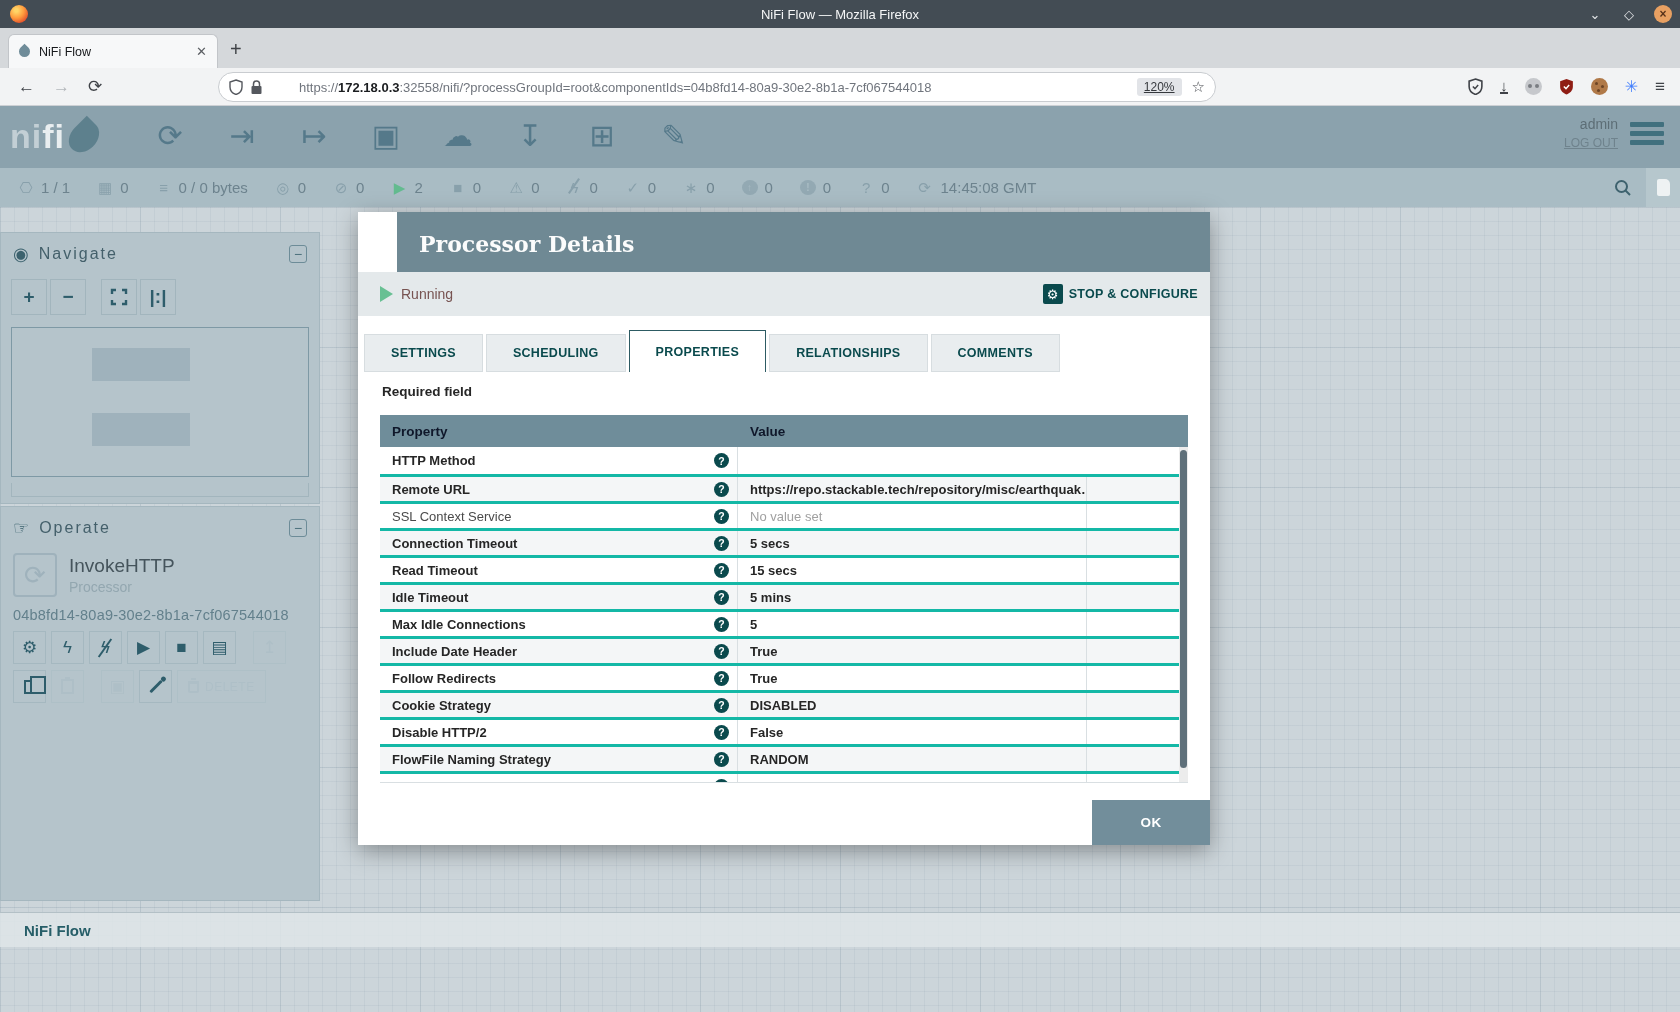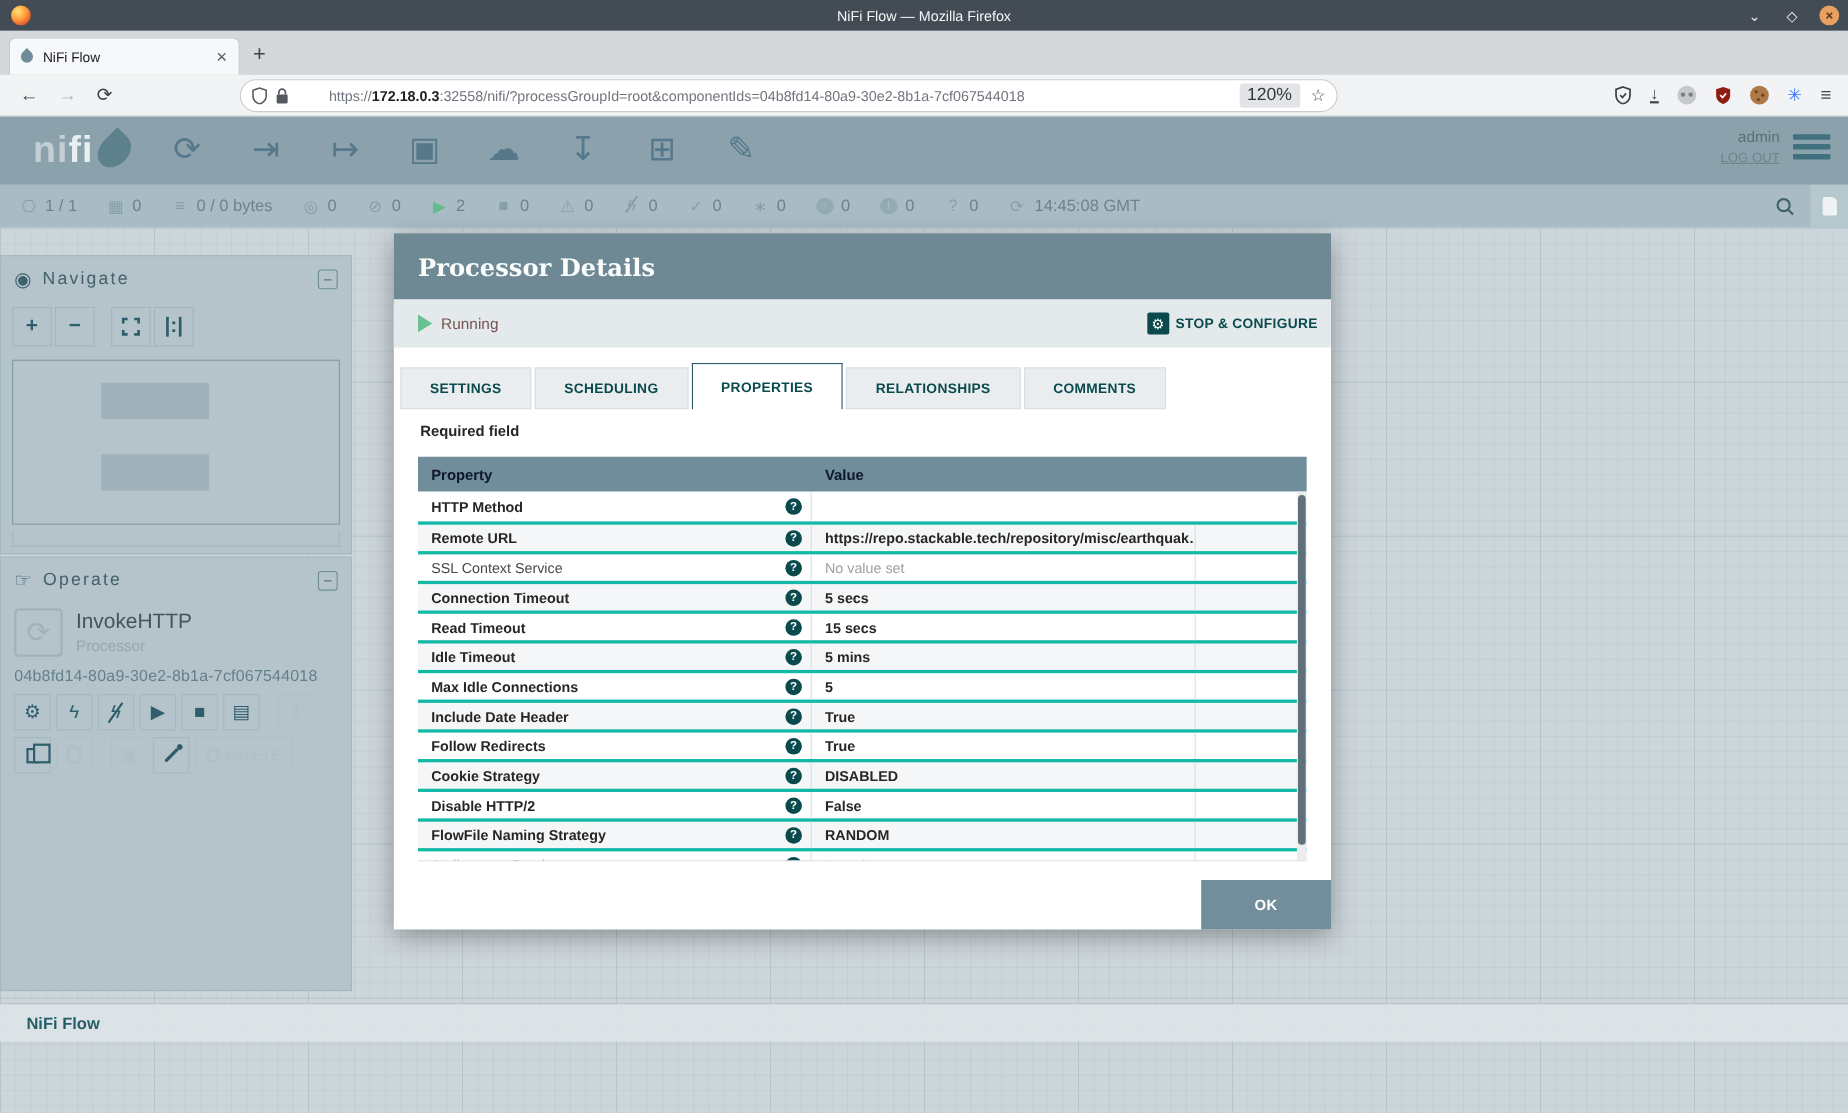--- a/index.html
+++ b/index.html
@@ -30,37 +30,37 @@
 
   .navbar { position:absolute; left:0; top:68px; width:100%; height:38px; background:#f2f3f4;
     border-bottom:1px solid #cdd0d4; display:flex; align-items:center; }
   .nav-ico { font-size:17px; color:#3f4247; margin-left:18px; }
   .nav-ico.disabled { color:#b4b7bb; }
   .urlbar { position:absolute; left:218px; top:4px; width:998px; height:30px; background:#fff;
     border:1px solid #c9ccd0; border-radius:15px; display:flex; align-items:center; padding:0 10px; }
   .svg-ic { display:inline-block; vertical-align:middle; }
   .url-text { margin-left:8px; font-size:13px; color:#70757d; white-space:nowrap; overflow:hidden; flex:1;padding-left:28px; }
   .url-text b { color:#1b1d20; font-weight:bold; }
-  .zoom-badge { background:#e2e4e8; color:#35383d; font-size:16px; padding:2px 7px; border-radius:3px; margin-right:10px; }
+  .zoom-badge { background:#e2e4e8; color:#35383d; font-size:12px; padding:2px 7px; border-radius:3px; margin-right:10px;text-decoration:underline; }
   .star { font-size:15px; color:#4a4d52; }
   .nav-right { position:absolute; right:14px; display:flex; align-items:center; gap:17px; }
   .ext-circle { width:17px; height:17px; border-radius:50%; }
   .dl-ico { font-size:15px; color:#3f4247; border-bottom:2px solid #3f4247; line-height:13px; }
   .cookie { background:#b07948; position:relative; }
   .cookie::after{ content:""; position:absolute; left:4px; top:4px; width:3px; height:3px; border-radius:50%;
      background:#6d4526; box-shadow:6px 3px 0 #6d4526, 2px 7px 0 #6d4526; }
   .mask { background:#c6c8cc; position:relative; }
   .mask::after{ content:""; position:absolute; left:3px; top:6px; width:4px; height:4px; border-radius:50%;
      background:#7a7d82; box-shadow:7px 0 0 #7a7d82; }
   .pinwheel { color:#3d7bfd; font-size:16px; }
   .hamburger { color:#3f4247; font-size:17px; letter-spacing:1px; }
 
   
   .nifi-header { position:absolute; left:0; top:106px; width:100%; height:62px; background:#8ba2ad; }
-  .nifi-logo { position:absolute; left:30px; top:10px; display:flex; align-items:flex-end; }
+  .nifi-logo { position:absolute; left:10px; top:10px; display:flex; align-items:flex-end; }
   .nifi-logo .word { font-size:34px; font-weight:bold; letter-spacing:1px; color:#c3cfd5; line-height:40px; }
   .nifi-logo .word b { color:#e9eef0; }
   .logo-drop { width:30px; height:38px; margin-left:4px; position:relative; }
   .logo-drop::before { content:""; position:absolute; inset:2px; background:#5d808d; border-radius:0 50% 50% 50%; transform:rotate(45deg); }
   .comp-toolbar { position:absolute; left:148px; top:8px; display:flex; gap:28px; }
   .comp-btn { width:44px; height:44px; display:flex; align-items:center; justify-content:center;
     color:#55798a; font-size:30px; }
   .comp-btn .glyph { line-height:1; }
   .user-box { position:absolute; right:62px; top:10px; text-align:right; }
   .user-name { font-size:14px; color:#5d6e76; }
@@ -134,21 +134,21 @@
   .i-trash::after { content:""; position:absolute; left:1px; top:-6px; width:5px; height:2px; background:currentColor; }
 
   
   .breadcrumb-bar { position:absolute; left:0; bottom:65px; width:100%; height:35px;
     background:rgba(222,229,232,.85); border-top:1px solid #b3c0c6; display:flex; align-items:center; }
   .breadcrumb { margin-left:24px; font-size:15px; font-weight:bold; color:#265e68; }
 
   
   .dialog { position:absolute; left:358px; top:212px; width:852px; height:633px; background:#fff;
     box-shadow:0 6px 22px rgba(0,0,0,.35); }
-  .dlg-header { height:64px; background:#6f8994; display:flex; align-items:center; }
+  .dlg-header { height:64px; background:#6f8994; display:flex; align-items:center;margin-left:39px; }
   .dlg-title { color:#fbfcfc; font-family:"DejaVu Serif","Liberation Serif",serif; font-weight:bold;
     font-size:22px; margin-left:22px; }
   .dlg-status { position:absolute; top:60px; left:0; right:0; height:44px; background:#e4e9eb;
     display:flex; align-items:center; }
   .play-tri { width:0; height:0; border-left:13px solid #68c093; border-top:8px solid transparent;
     border-bottom:8px solid transparent; margin-left:22px; }
   .run-label { margin-left:8px; font-size:14px; color:#775351; }
   .stopcfg { margin-left:auto; margin-right:12px; display:flex; align-items:center; gap:6px; }
   .stopcfg-ico { width:20px; height:20px; background:#0a4a4d; color:#fff; font-size:13px;
     display:flex; align-items:center; justify-content:center; border-radius:2px; }

